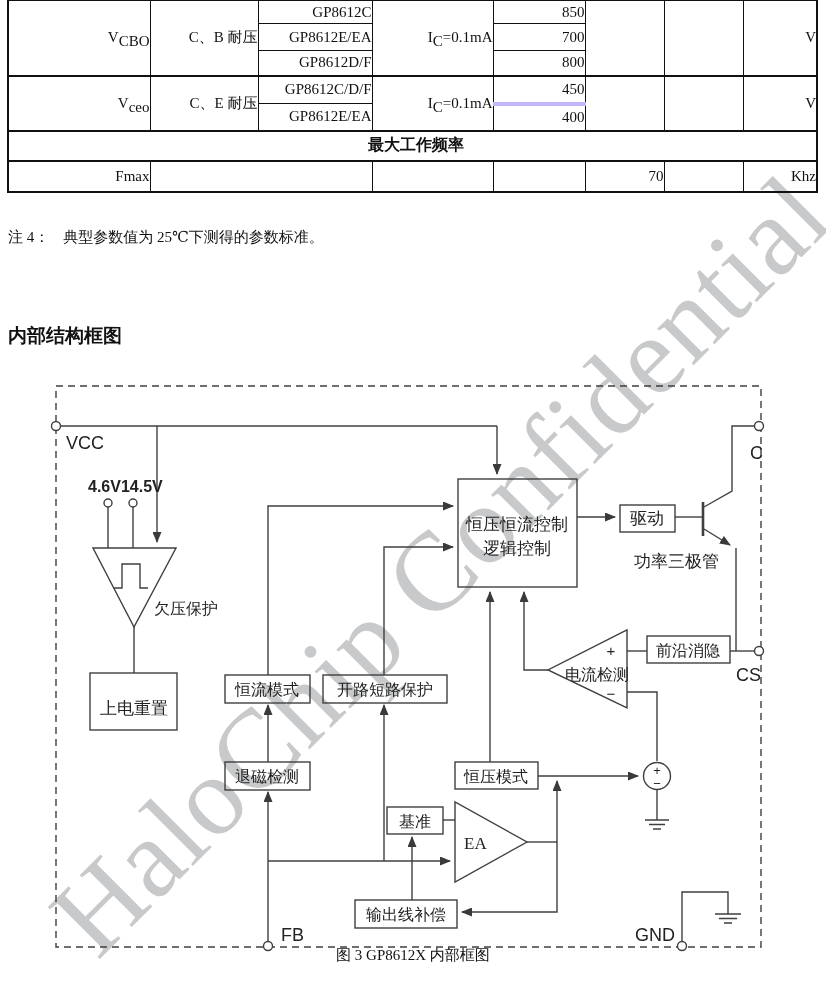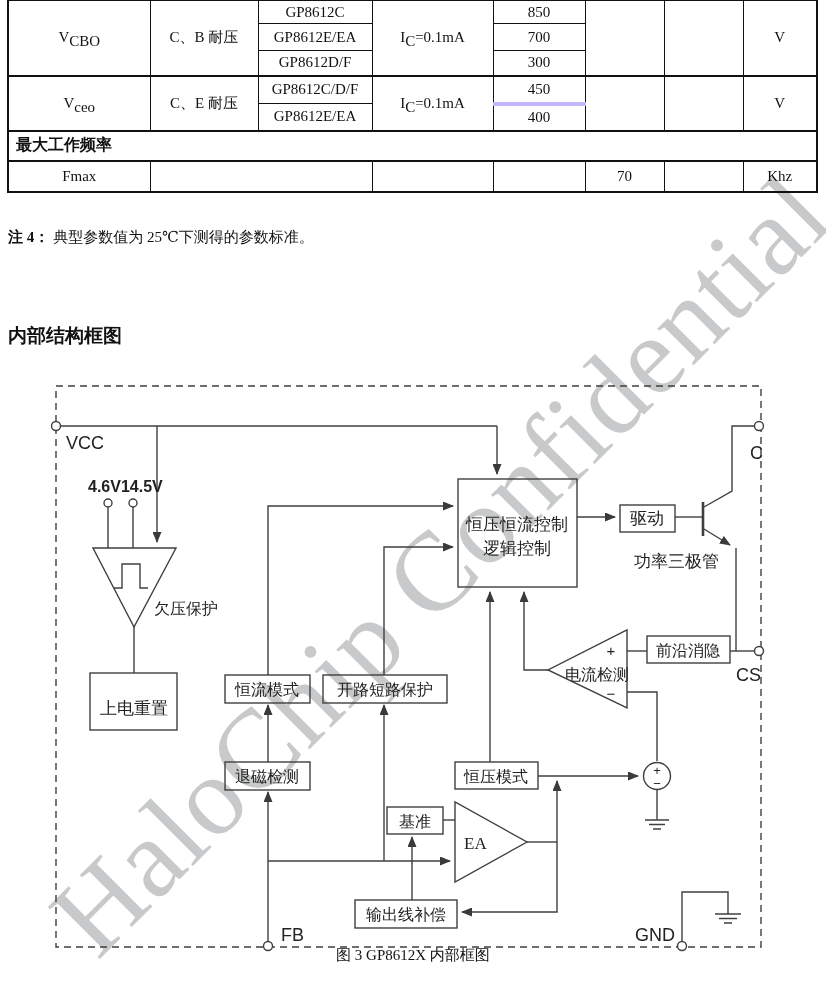--- a/index.html
+++ b/index.html
@@ -6,31 +6,31 @@
   .page{position:relative;width:826px;height:997px;background:#fff;overflow:hidden;
         font-family:"Liberation Serif","DejaVu Serif",serif;color:#111;}
   
   .watermark{position:absolute;left:-140px;top:490px;width:1160px;height:150px;line-height:150px;
     text-align:center;font-family:"Liberation Serif","DejaVu Serif",serif;font-size:112px;
     color:#c7c9cb;transform:rotate(-45deg);white-space:nowrap;z-index:0;letter-spacing:1px;}
   
   table.spec{position:absolute;left:7px;top:0;border-collapse:collapse;table-layout:fixed;
     z-index:1;font-size:15px;}
   table.spec{border:2px solid #111;border-top-width:1px;}
-  table.spec td{border:1px solid #111;text-align:center;vertical-align:middle;padding:0;
+  table.spec td{border:1px solid #111;text-align:right;vertical-align:middle;padding:0;
     background:transparent;}
   table.spec tr.ge{border-bottom:2px solid #111;}
   table.spec td.bb2{border-bottom:4px solid #c4b5fd;margin-left:7px;}
-  table.spec td.sec{text-align:left;padding-left:7px;font-weight:bold;font-size:16px;
+  table.spec td.sec{text-align:center;padding-left:7px;font-weight:bold;font-size:16px;
     font-family:Liberation Sans, sans-serif;}
   table.spec sub{font-size:15px;line-height:0;}
   
   .notes{position:absolute;left:8px;top:228px;z-index:1;font-size:15px;}
   .note{margin-bottom:19px;}
-  .note b{font-weight:bold;margin-right:4px;}
+  .note b{font-weight:normal;margin-right:14px;}
   .heading{position:absolute;left:8px;top:323px;z-index:1;font-size:19px;font-weight:bold;
     font-family:"Liberation Sans","DejaVu Sans",sans-serif;text-align:right;}
   .caption{position:absolute;left:0;top:946px;width:826px;text-align:center;z-index:1;
     font-size:15px;}
   svg.diag{position:absolute;left:0;top:0;z-index:1;}
   .ln{stroke:#3f3f3f;stroke-width:1.4;fill:none;}
   .thick{stroke-width:2.6;}
   .bx{fill:none;stroke:#3f3f3f;stroke-width:1.4;}
   .pin{fill:#fff;stroke:#3f3f3f;stroke-width:1.4;}
   .dash{stroke:#3f3f3f;stroke-width:1.4;fill:none;stroke-dasharray:7 5;}
@@ -70,21 +70,21 @@
       <td rowspan="3"></td>
       <td rowspan="3"></td>
       <td rowspan="3">V</td>
     </tr>
     <tr style="height:27px">
       <td>GP8612E/EA</td>
       <td>700</td>
     </tr>
     <tr style="height:25px" class="ge">
       <td>GP8612D/F</td>
-      <td>300</td>
+      <td>800</td>
     </tr>
     <tr style="height:28px">
       <td rowspan="2"><span>V</span><sub>ceo</sub></td>
       <td rowspan="2">C、E 耐压</td>
       <td>GP8612C/D/F</td>
       <td rowspan="2"><span>I</span><sub>C</sub><span>=0.1mA</span></td>
       <td class="bb2">450</td>
       <td rowspan="2"></td>
       <td rowspan="2"></td>
       <td rowspan="2">V</td>

